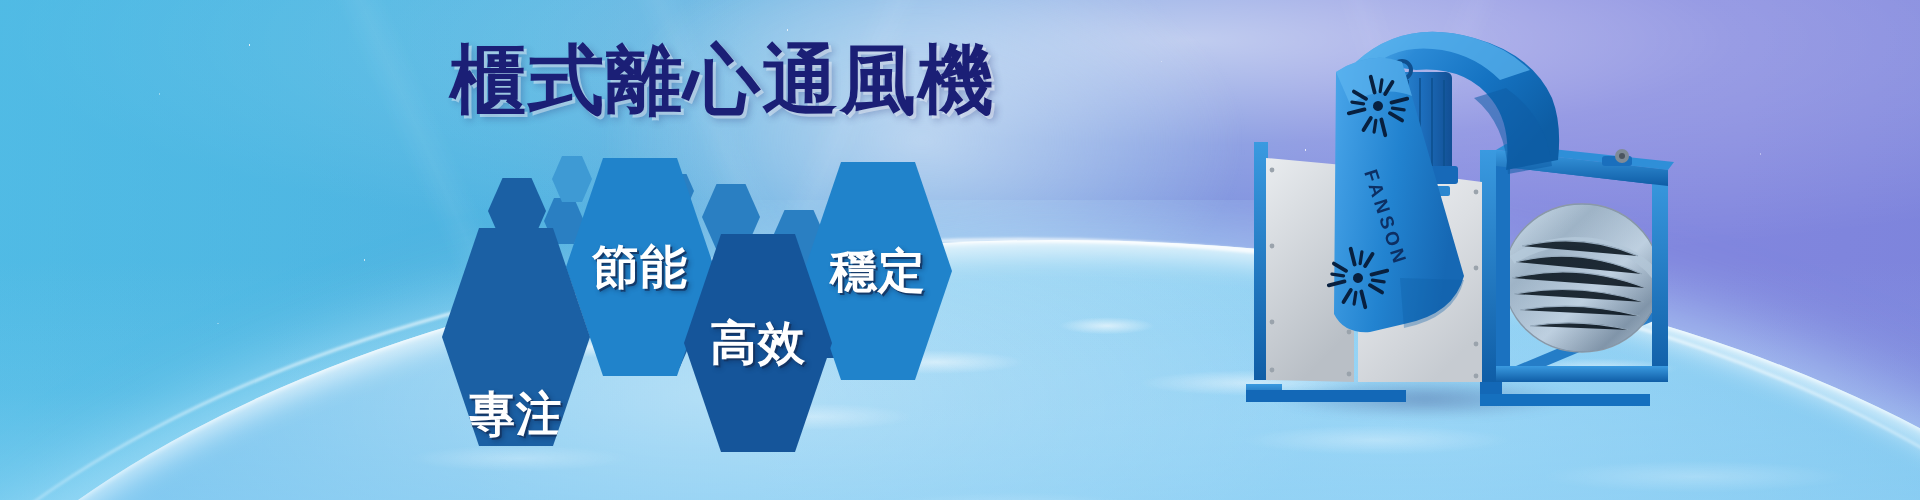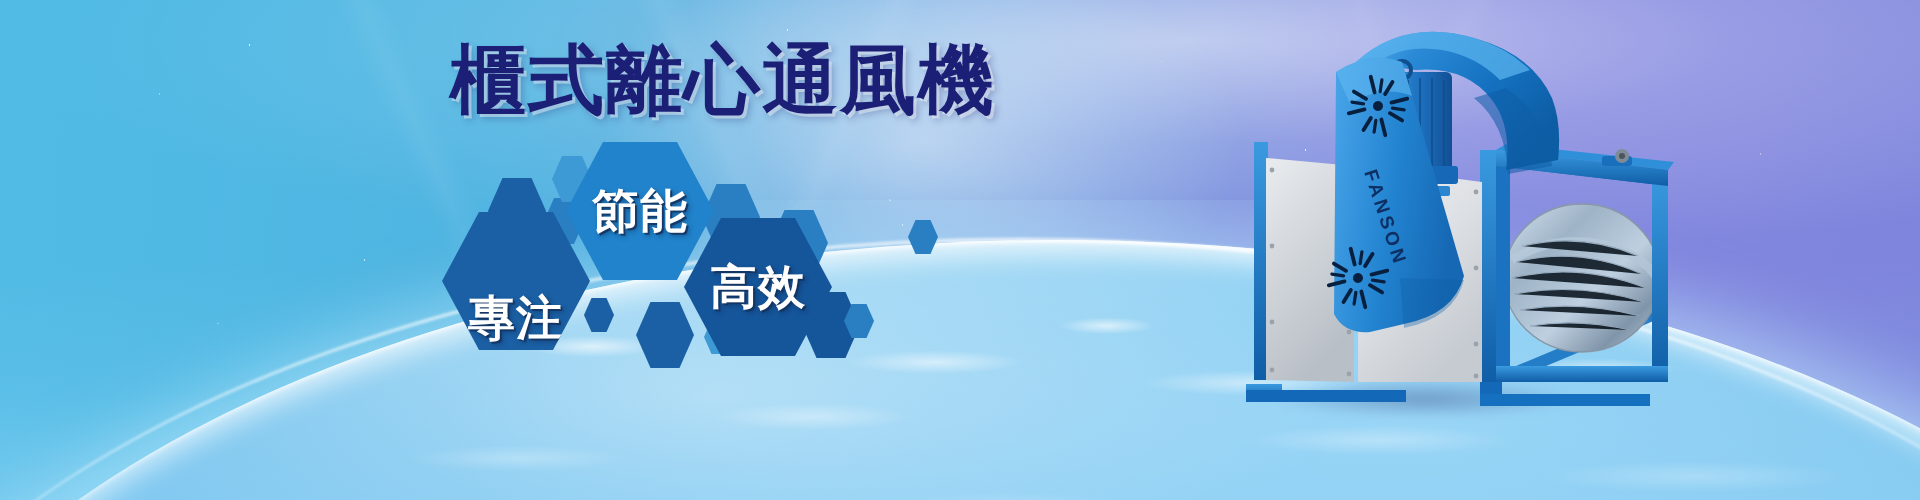--- a/index.html
+++ b/index.html
@@ -160,21 +160,21 @@
     white-space:nowrap;
   }
 
   
   .hexes{position:absolute;left:440px;top:150px;width:520px;height:230px;}
   .hex{
     position:absolute;
     clip-path:polygon(25% 0%, 75% 0%, 100% 50%, 75% 100%, 25% 100%, 0% 50%);
     display:flex;align-items:center;justify-content:center;
   }
-  .hex-lg{width:148px;height:138px;}
+  .hex-lg{width:148px;height:218px;margin-top:16px;}
   .hex-md{width:58px;height:66px;}
   .hex-sm{width:40px;height:46px;}
   .hex-xs{width:30px;height:34px;}
 
   .c-dark{background:#1b60a4;align-items:flex-end;}
   .c-mid{background:#2083cb;}
   .c-deep{background:#15559a;}
   .c-accent{background:#2a7fc2;}
   .c-soft{background:#3e9ad4;}
 
@@ -248,20 +248,23 @@
     <div class="hex hex-xs c-accent d6"></div>
     <div class="hex hex-md c-accent d7"></div>
     <div class="hex hex-xs c-soft   d8"></div>
     <div class="hex hex-md c-accent d9"></div>
     <div class="hex hex-md c-deep   d10"></div>
     <div class="hex hex-xs c-accent d11"></div>
     <div class="hex hex-xs c-accent d12"></div>
 
     <div class="hex hex-lg c-mid  h-jieneng">
       <span class="hex-label">節能</span>
+    </div>
+    <div class="hex hex-lg c-mid  h-wending">
+      <span class="hex-label">穩定</span>
     </div>
     <div class="hex hex-lg c-dark h-zhuanzhu">
       <span class="hex-label">專注</span>
     </div>
     <div class="hex hex-lg c-deep h-gaoxiao">
       <span class="hex-label">高效</span>
     </div>
   </div>
 
   <div class="prod-shadow"></div>

